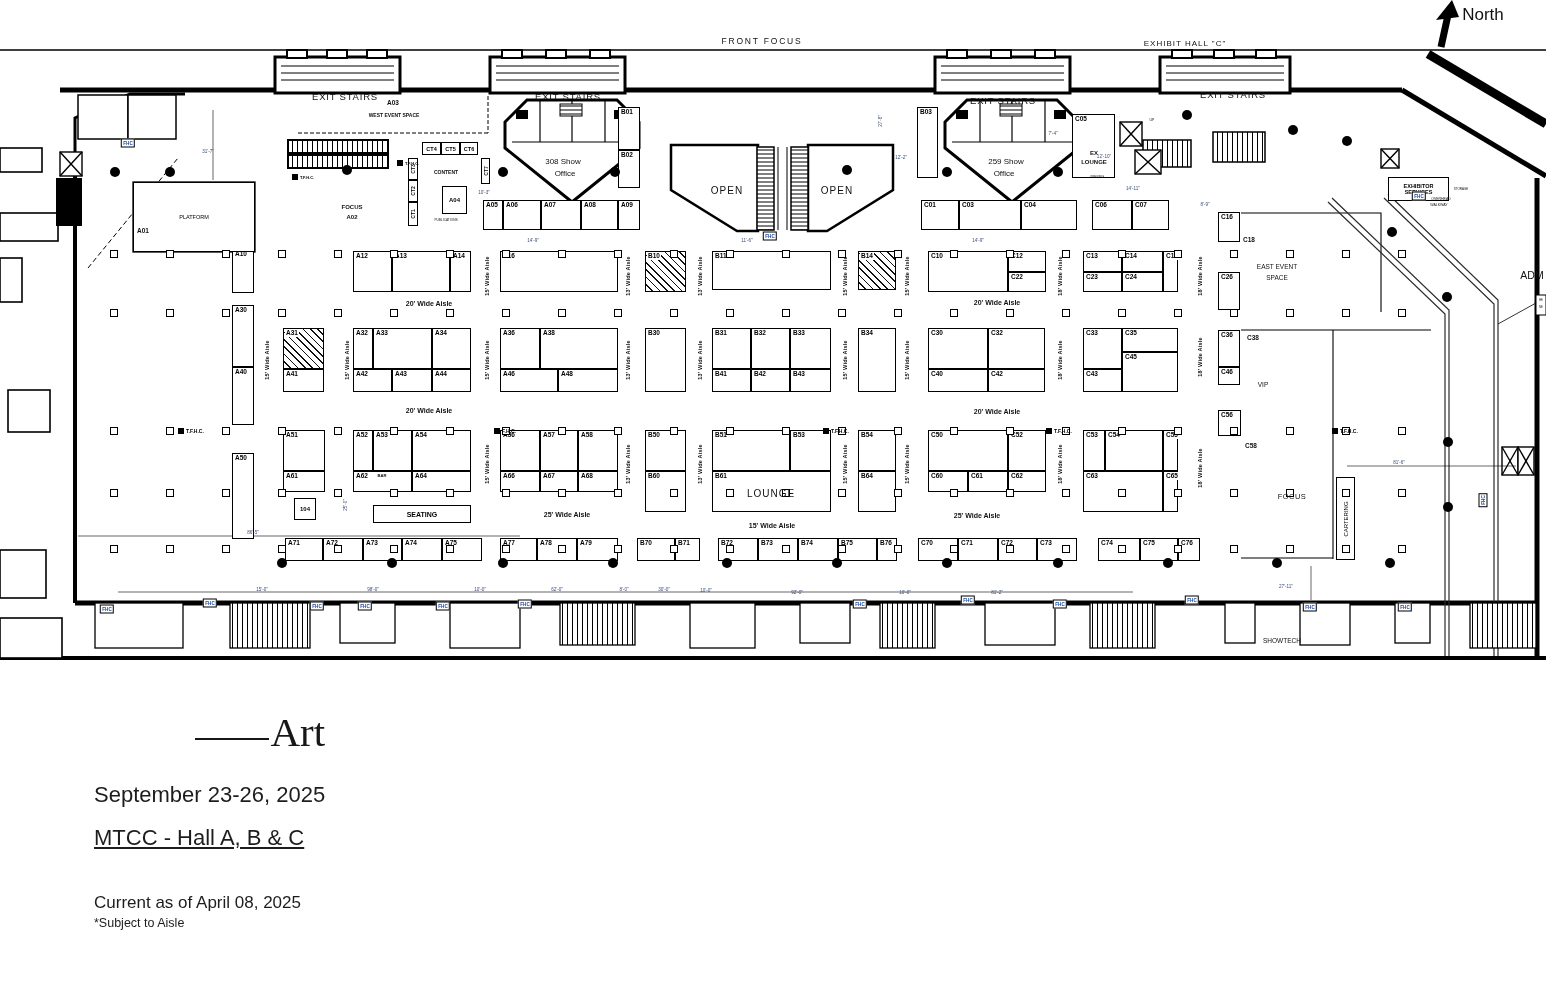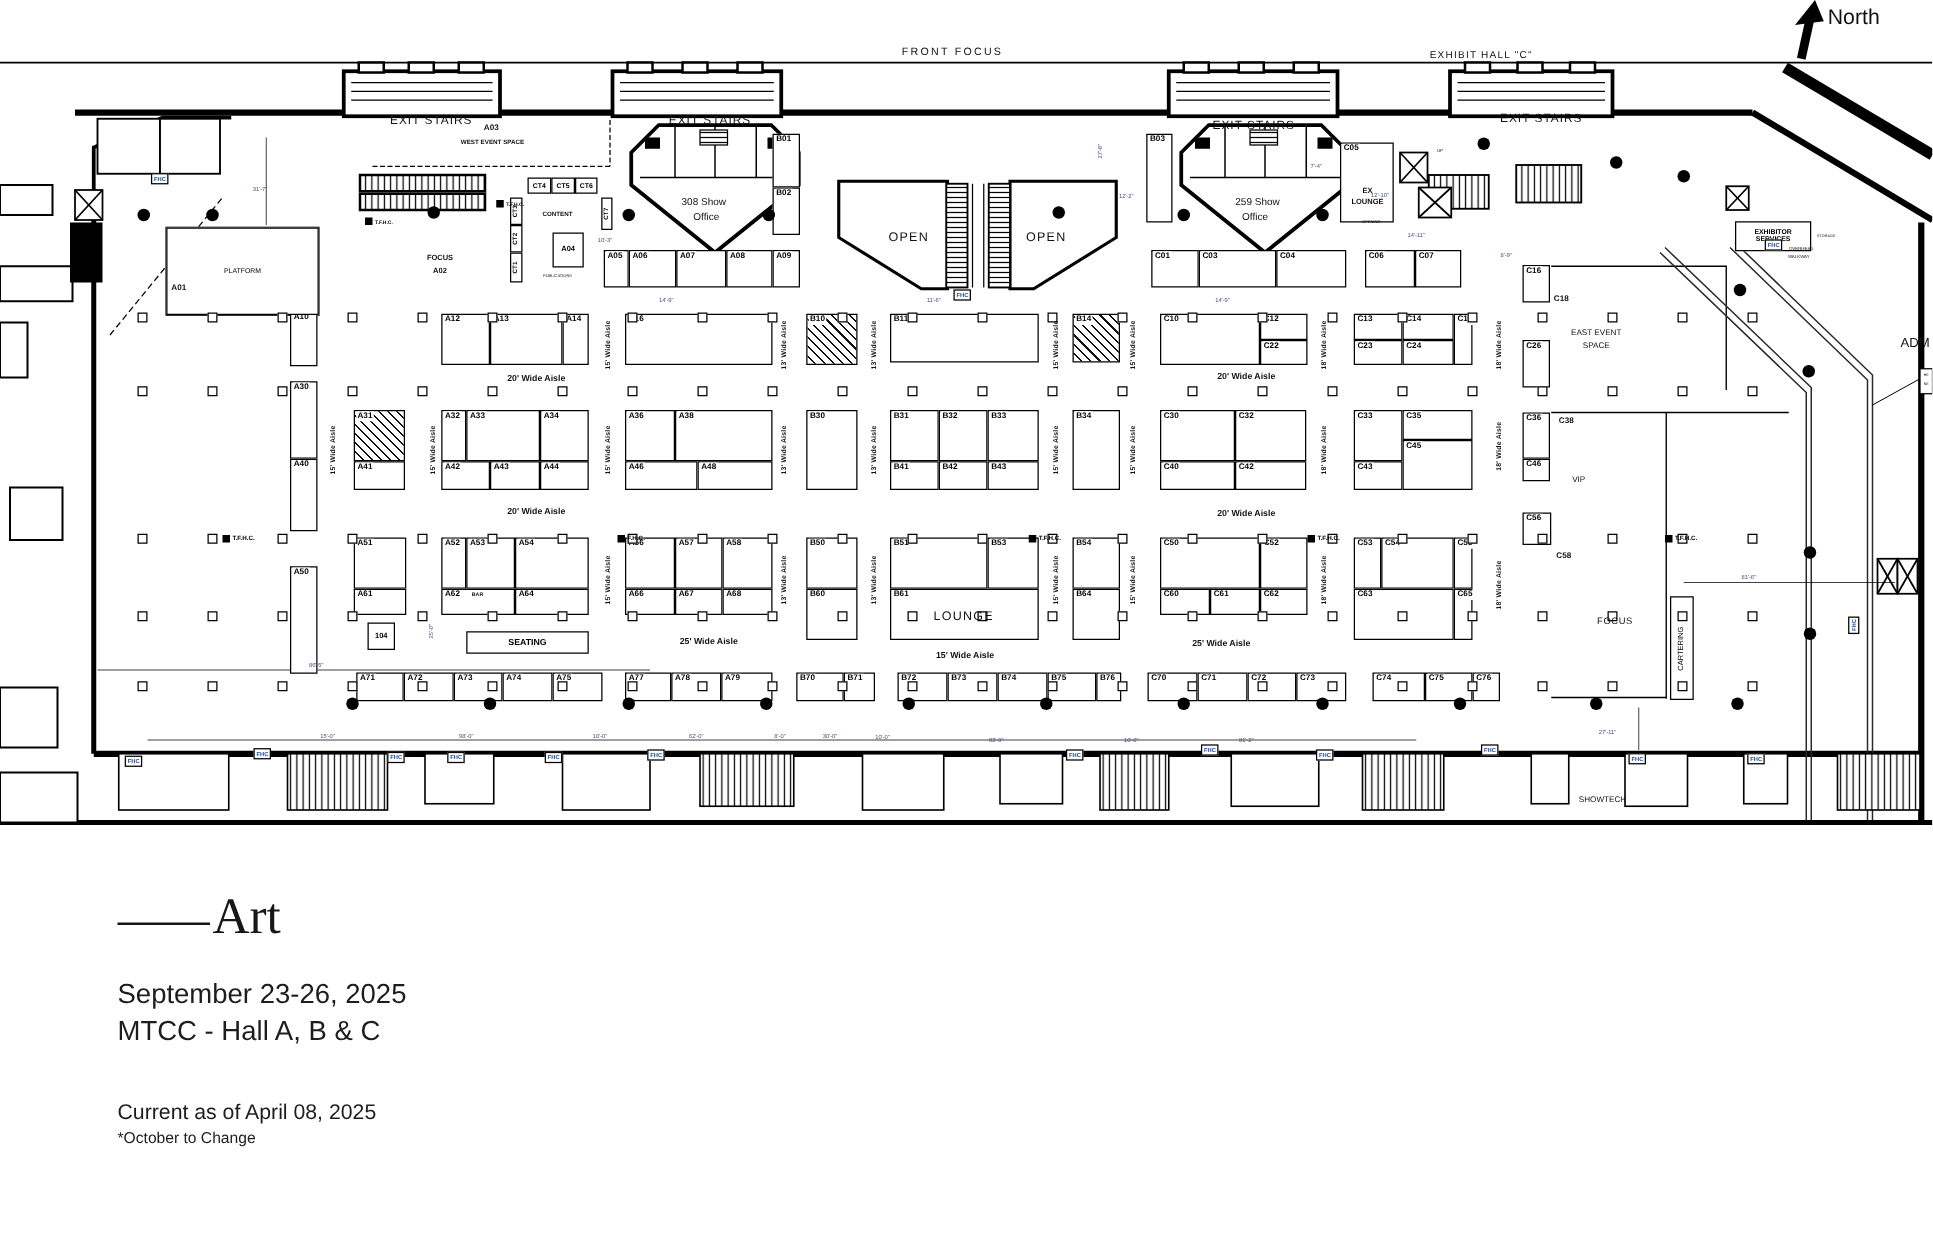--- a/index.html
+++ b/index.html
@@ -25,25 +25,25 @@
   .dim.rot{transform:translate(-50%,-50%) rotate(-90deg);}
   .fhc{position:absolute;transform:translate(-50%,-50%);border:1px solid #000;background:#fff;
        font-size:4.6px;font-weight:700;color:#17479e;padding:0.5px 1.5px;line-height:6px;z-index:6;white-space:nowrap;}
   .fhc.rot{transform:translate(-50%,-50%) rotate(-90deg);}
   .tfhc{position:absolute;display:flex;align-items:center;gap:2px;z-index:6;transform:translateY(-50%);}
   .tfhc .mk{width:6px;height:6px;background:#000;flex:0 0 auto;}
   .tfhc .tx{font-size:5px;font-weight:700;color:#000;white-space:nowrap;}
   
   .titleblock{position:absolute;left:94px;top:716px;z-index:5;color:#1d1d1f;}
   .logo{font-family:"Liberation Serif",serif;font-size:41px;line-height:0.8;color:#17171a;}
-  .logo-row{display:flex;align-items:flex-end;}
+  .logo-row{display:flex;align-items:flex-end;justify-content:flex-end;}
   .logo-rule{display:inline-block;width:74px;height:2px;background:#17171a;margin:0 2px 9px 0;}
   .logo-bottom{margin-top:3px;}
   .dates{font-size:22px;margin-top:33px;}
-  .venue{font-size:22px;margin-top:4px;}
+  .venue{font-size:22px;margin-top:17px;text-decoration:underline;}
   .current{font-size:17px;margin-top:42px;}
   .note{font-size:12.5px;margin-top:3px;}
 </style>
 </head>
 <body>
 
 <div id="page">
 
   <svg id="plan-svg" width="1546" height="670">
     <defs>
@@ -917,15 +917,15 @@
   <div class="titleblock">
     <div class="logo">
       <div class="logo-row">
           <span class="logo-rule"></span>
           <span>Art</span>
         </div>
     </div>
     <div class="dates">September 23-26, 2025</div>
     <div class="venue">MTCC - Hall A, B &amp; C</div>
     <div class="current">Current as of April 08, 2025</div>
-    <div class="note">*October to Change</div>
+    <div class="note">*Subject to Aisle</div>
   </div>
 </div>
 
 </body></html>

